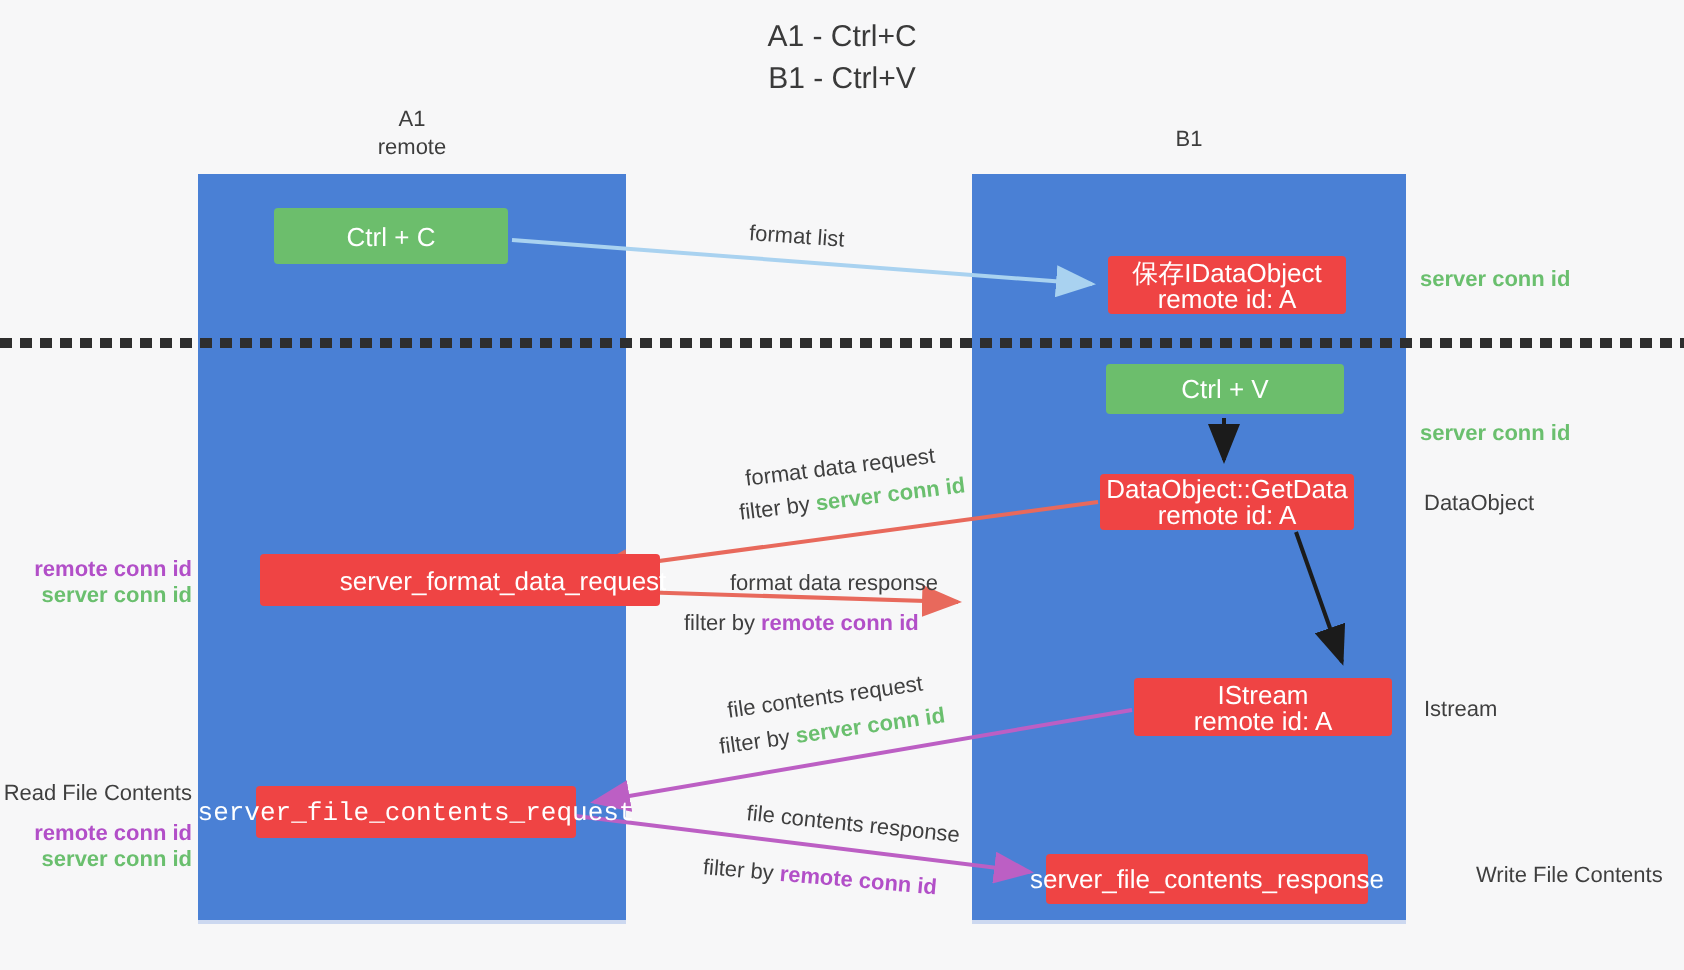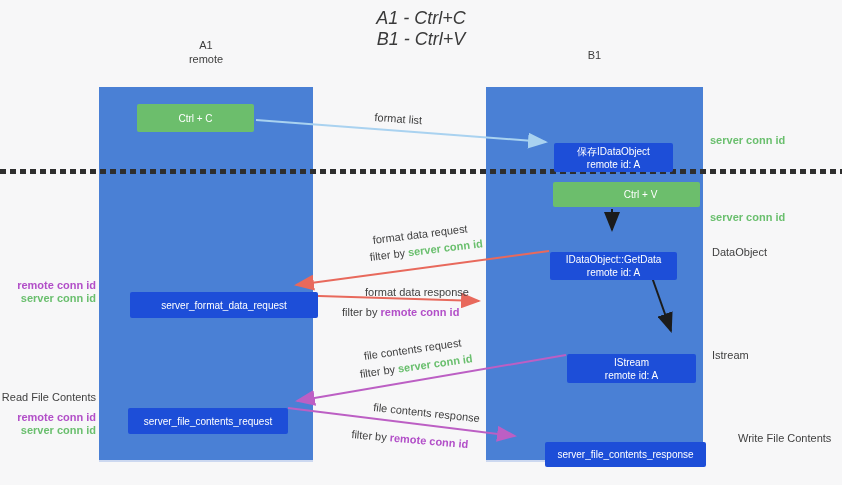--- a/index.html
+++ b/index.html
@@ -7,25 +7,25 @@
     width:842px;height:485px;
     background:#f7f7f8;
     font-family:"Liberation Sans",sans-serif;
     color:#3f3f3f;
     overflow:hidden;
   }
   .canvas{position:relative;width:842px;height:485px;}
 
   .title{
     position:absolute;left:0;top:8px;width:842px;
-    text-align:center;font-size:18px;line-height:21px;color:#3a3a3a;font-style:italic;
+    text-align:center;font-size:15px;line-height:21px;color:#3a3a3a;
   }
 
   .lane-header{
-    position:absolute;top:38px;text-align:center;
+    position:absolute;top:53px;text-align:center;
     font-size:11px;line-height:14px;color:#3d3d3d;
   }
   .lane-header.left{left:99px;width:214px;}
   .lane-header.right{left:486px;width:217px;margin-top:10px;}
 
   .lane{
     position:absolute;top:87px;height:373px;
     background:#4a80d5;
     box-shadow:0 2px 0 #ccd8f0;
   }
@@ -33,35 +33,35 @@
   .lane.right{left:486px;width:217px;}
 
   .dotted-line{
     position:absolute;left:0;top:169px;width:842px;height:5px;
     background:repeating-linear-gradient(90deg,#2e2e2e 0 6px,transparent 6px 10px);
   }
 
   .node{
     position:absolute;display:flex;flex-direction:column;
     align-items:center;justify-content:center;
-    color:#fff;font-size:10px;line-height:13px;text-align:left;
+    color:#fff;font-size:13px;line-height:13px;text-align:left;
     border-radius:2px;
   }
   .node.green{background:#6cbe6c;}
-  .node.orange{background:#1d4ed8;margin-top:15px;}
+  .node.orange{background:#ef4444;}
 
   .n-ctrl-c{left:137px;top:104px;width:117px;height:28px;}
   .n-save{left:554px;top:128px;width:119px;height:29px;}
-  .n-ctrl-v{left:553px;top:182px;width:119px;height:25px;padding-left:28px;}
+  .n-ctrl-v{left:553px;top:182px;width:119px;height:25px;}
   .n-getdata{left:550px;top:237px;width:127px;height:28px;}
-  .n-format-req{left:130px;top:277px;width:188px;height:26px;}
+  .n-format-req{left:130px;top:277px;width:157px;height:26px;padding-left:43px;}
   .n-format-resp{left:487px;top:289px;width:157px;height:26px;}
   .n-istream{left:567px;top:339px;width:129px;height:29px;}
-  .n-file-req{left:128px;top:393px;width:160px;height:26px;}
-  .n-file-resp{left:545px;top:427px;width:161px;height:25px;}
+  .n-file-req{left:128px;top:393px;width:160px;height:26px;font-family:Liberation Mono, monospace;}
+  .n-file-resp{left:523px;top:427px;width:161px;height:25px;}
 
   .side-label{
     position:absolute;font-size:11px;line-height:13px;white-space:nowrap;
   }
   .side-label.right{left:710px;}
   .side-label.leftcol{left:0;width:96px;text-align:right;}
   .green-text{color:#6abf6e;font-weight:bold;}
   .purple-text{color:#b24fc8;font-weight:bold;}
   .dark-text{color:#3f3f3f;text-align:center;}
 
@@ -126,21 +126,21 @@
   <div class="node orange n-save">
     <div>保存IDataObject</div>
     <div>remote id: A</div>
   </div>
 
   <div class="node green n-ctrl-v">
     <div>Ctrl + V</div>
   </div>
 
   <div class="node orange n-getdata">
-    <div>IDataObject::GetData</div>
+    <div>DataObject::GetData</div>
     <div>remote id: A</div>
   </div>
 
   <div class="node orange n-format-req">
     <div>server_format_data_request</div>
   </div>
 
 
   <div class="node orange n-istream">
     <div>IStream</div>

